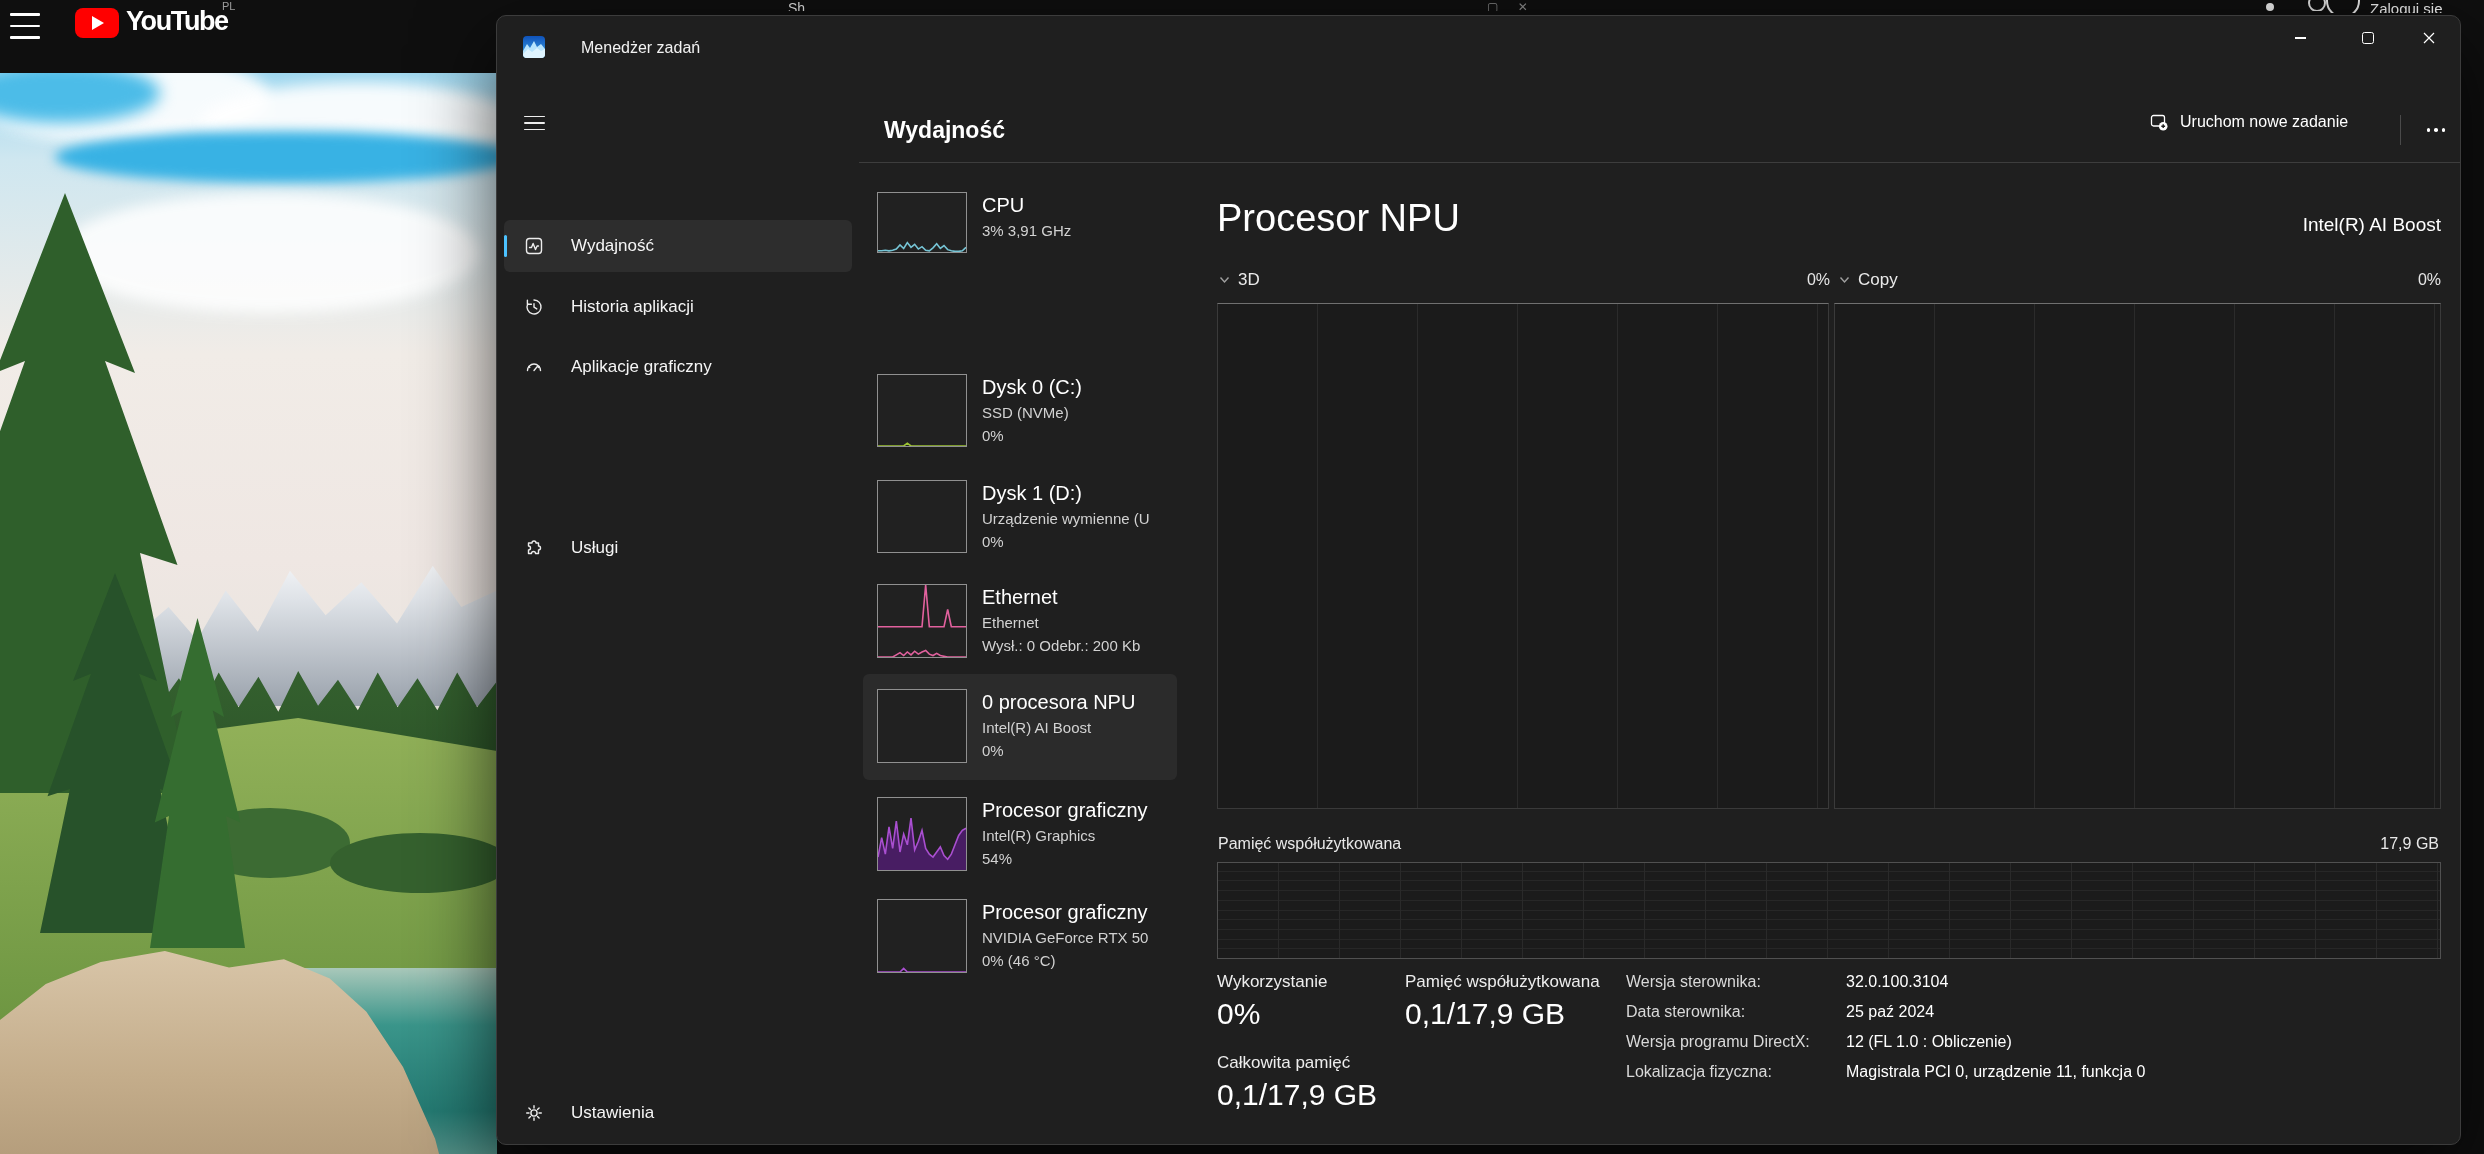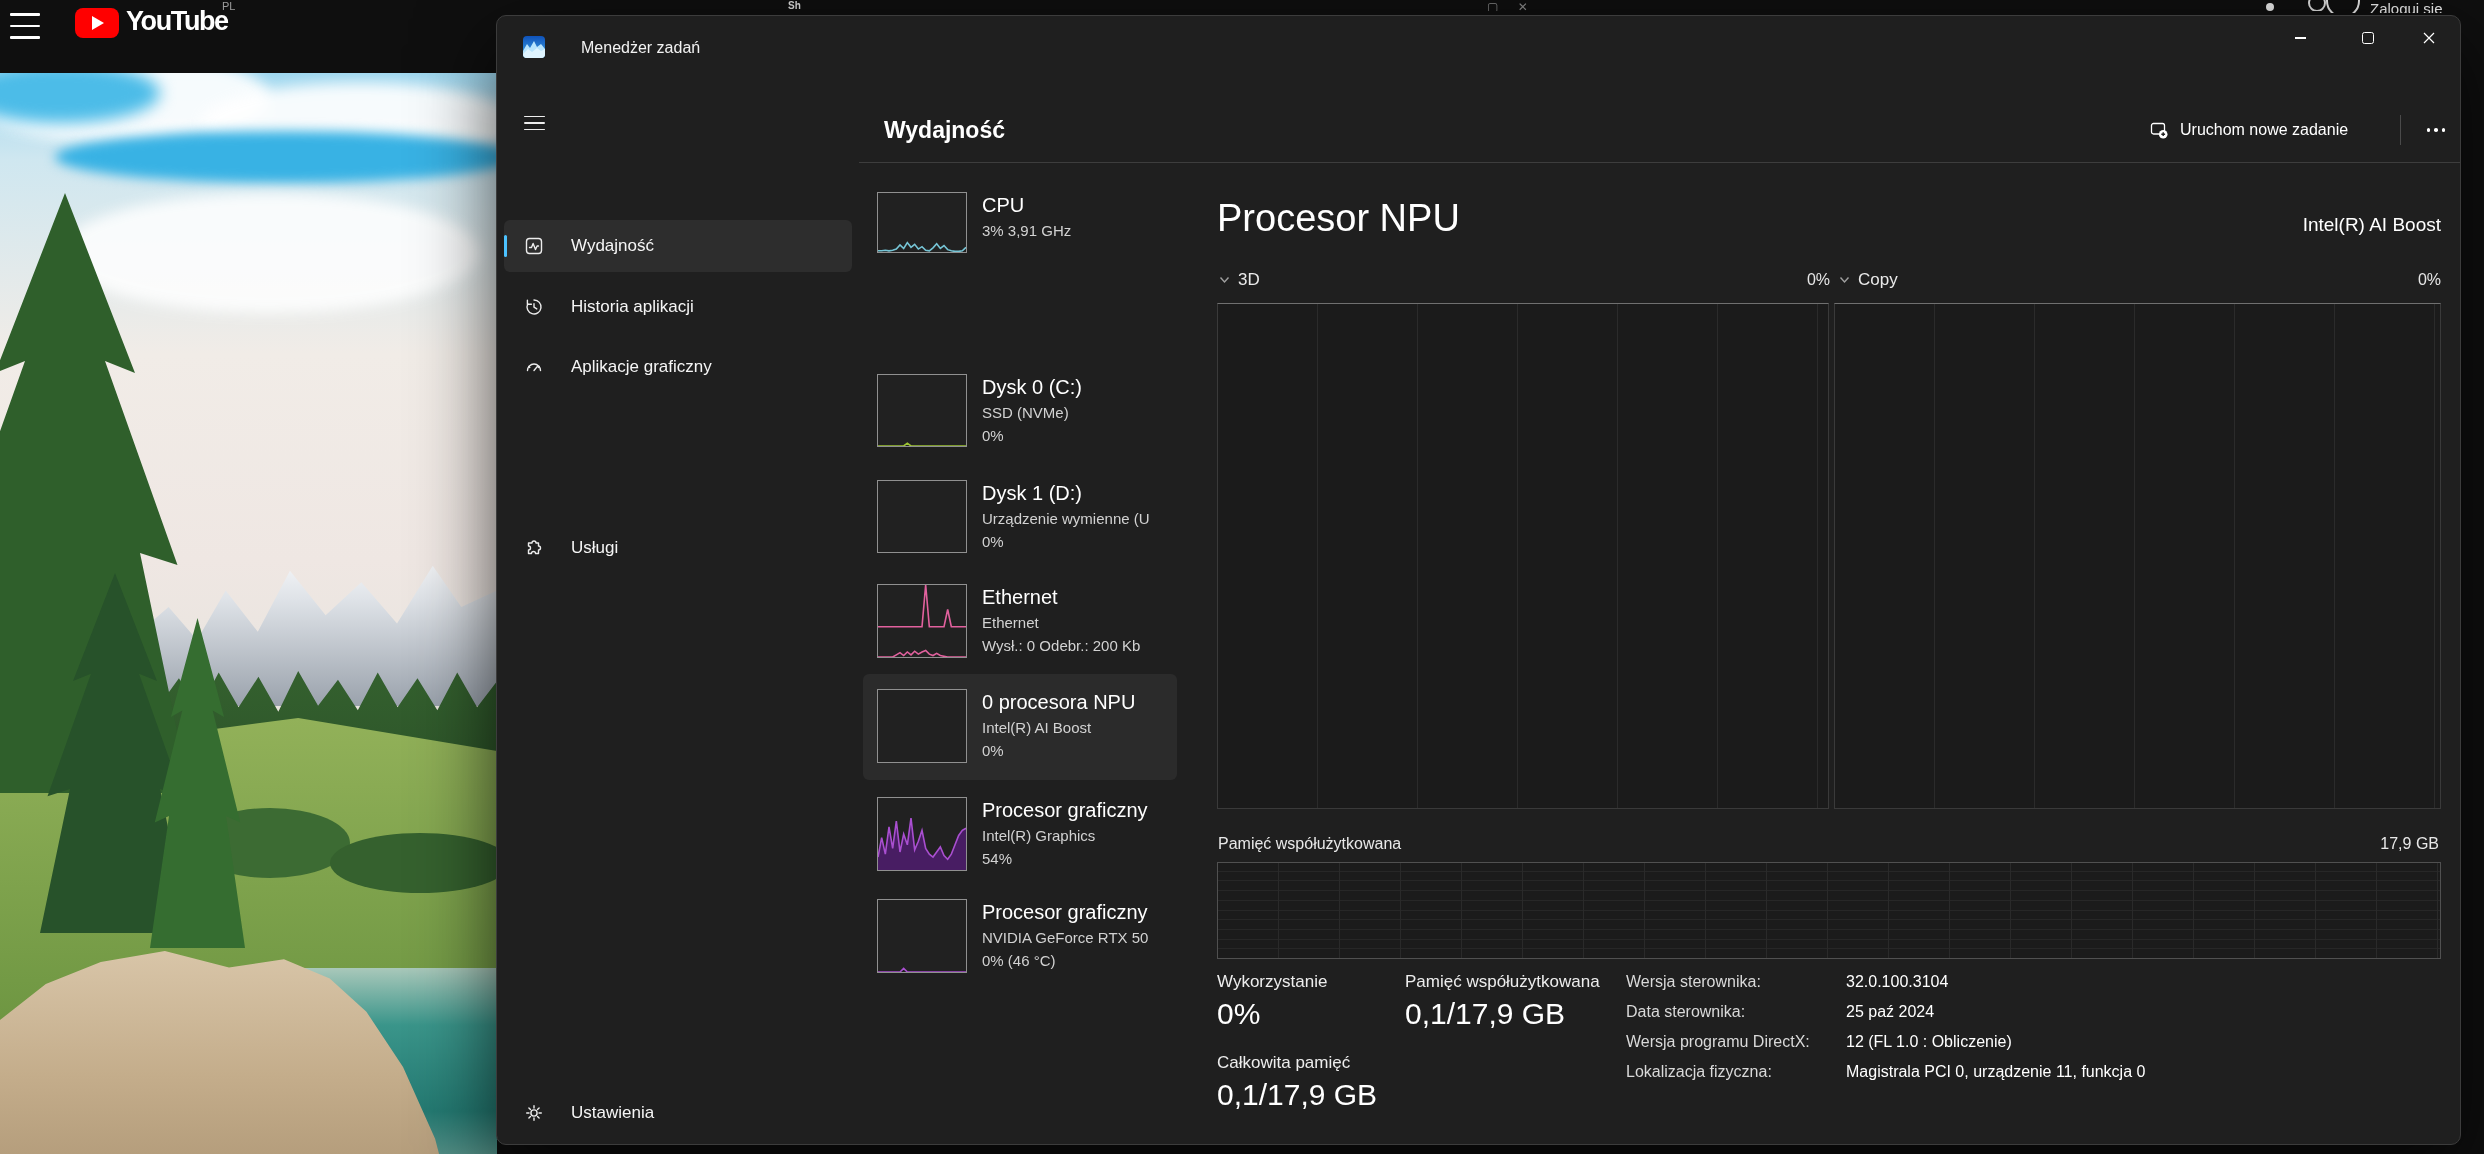--- a/index.html
+++ b/index.html
@@ -10,21 +10,21 @@
   
   .yt-page{position:absolute;inset:0;background:#0f0f0f}
   .yt-masthead{position:absolute;left:0;top:0;width:2484px;height:73px;background:#0f0f0f}
   .yt-burger{position:absolute;left:10px;top:13px;width:30px;height:26px;display:flex;flex-direction:column;justify-content:space-between;cursor:pointer}
   .yt-burger i{display:block;height:2.6px;background:#fff;border-radius:1px}
   .yt-logo-box{position:absolute;left:75px;top:8px;width:44px;height:30px;background:#ff0000;border-radius:8px}
   .yt-logo-box::after{content:"";position:absolute;left:17px;top:8px;border-left:12px solid #fff;border-top:7px solid transparent;border-bottom:7px solid transparent}
   .yt-logo-text{position:absolute;left:126px;top:6px;font-size:27px;font-weight:700;letter-spacing:-1.4px;color:#fff}
   .yt-pl{position:absolute;left:222px;top:0px;font-size:11px;color:#9c9c9c}
   .frag{overflow:hidden;color:#ddd;white-space:nowrap}
-  .frag-tab{left:788px;top:0;width:60px;height:11px;font-size:10px;font-weight:700}
+  .frag-tab{left:788px;top:0;width:60px;height:11px;font-size:14px;font-weight:400}
   .frag-ctrl{left:1487px;top:0;width:70px;height:11px;font-size:12px;color:#8a8a8a;letter-spacing:8px}
   .frag-dot{left:2266px;top:3px;width:8px;height:8px;border-radius:50%;background:#e8e8e8}
   .frag-bell{left:2314px;top:-6px;width:14px;height:14px;border:2px solid #ddd;border-radius:50%}
   .frag-avatar{left:2330px;top:-16px;width:30px;height:30px;border:2px solid #e6e6e6;border-radius:50%}
   .frag-signin{left:2370px;top:0;width:90px;height:13px;font-size:15px;color:#eee}
 
   
   .photo{position:absolute;left:0;top:73px;width:497px;height:1081px;overflow:hidden;
          background:linear-gradient(180deg,#9ed7ef 0%,#cfe7f0 8%,#f1ece7 26%,#efe7e3 45%,#e8e4de 58%)}
   .ph{position:absolute}
@@ -69,21 +69,21 @@
   .nav-item{left:7px;width:348px;height:52px;border-radius:6px;display:flex;align-items:center;font-size:17px;color:#f5f5f5;cursor:pointer}
   .nav-item .nicon{position:absolute;left:20px;width:20px;height:20px}
   .nav-item .nlabel{position:absolute;left:67px;white-space:nowrap}
   .nav-sel{background:#2d2d2d}
   .nav-sel::before{content:"";position:absolute;left:0;top:15px;width:3px;height:22px;border-radius:2px;background:#4cc2ff}
   svg.ic{stroke:#ececec;fill:none;stroke-width:1.4;stroke-linecap:round;stroke-linejoin:round}
 
   
   .page-title{left:387px;top:101px;font-size:23px;font-weight:700}
   .hdr-sep{left:362px;right:0;top:146px;height:1px;background:#3d3d3d}
-  .runtask{left:1652px;top:97px;height:34px;display:flex;align-items:center;gap:11px;font-size:16px;color:#fff;cursor:pointer}
+  .runtask{left:1652px;top:97px;height:34px;display:flex;gap:11px;font-size:16px;color:#fff;cursor:pointer}
   .hdr-div{left:1903px;top:99px;width:1px;height:30px;background:#4a4a4a}
   .more-btn{left:1916px;top:97px;width:46px;height:34px;display:flex;align-items:center;justify-content:center;gap:4px;cursor:pointer}
   .more-btn i{width:3.5px;height:3.5px;border-radius:50%;background:#fff}
 
   
   .plist{left:364px;top:0;width:320px;bottom:0;overflow:hidden}
   .pitem{position:absolute;left:2px;width:314px;display:flex;gap:15px;padding:9px 0 0 14px;box-sizing:border-box;border-radius:6px;cursor:pointer}
   .pitem-sel{background:#2b2b2b}
   .thumb{width:90px;flex:none;border:1px solid rgba(255,255,255,.5);background:#212121;box-sizing:border-box}
   .thumb svg{width:100%;height:100%;display:block}

